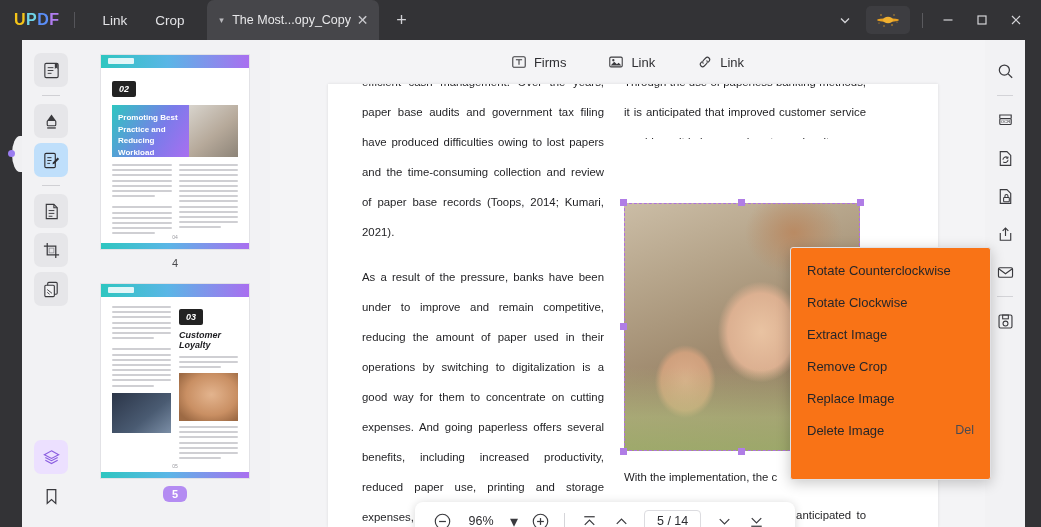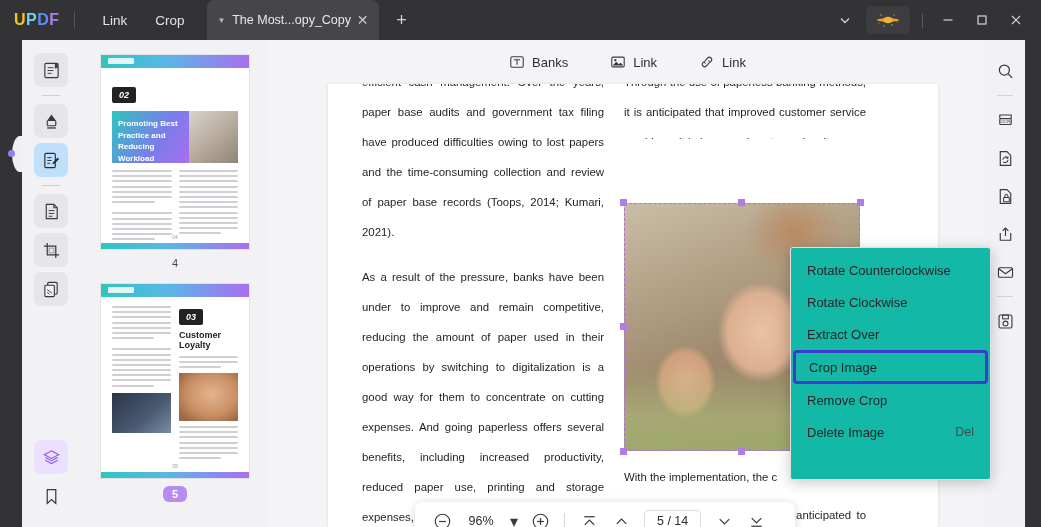--- a/index.html
+++ b/index.html
@@ -92,21 +92,21 @@
     position: relative; overflow: hidden;
   }
   .thumb-hdr { height: 13px; background: linear-gradient(90deg, #2ec6c0 0%, #5ab6e6 45%, #a96ff0 100%); }
   .thumb-ftr { position: absolute; left:0; bottom:0; width:100%; height: 6px;
     background: linear-gradient(90deg, #2ec6c0 0%, #5ab6e6 45%, #a96ff0 100%); }
   .thumb-logo { position: absolute; left: 7px; top: 3px; width: 26px; height: 6px; background: rgba(255,255,255,.85); border-radius:1px;}
   .chip {
     background: #222; color: #fff; font-size: 9px; font-style: italic; font-weight: bold;
     padding: 3px 7px; display: inline-block; border-radius: 2px;
   }
-  .thumb-body { padding: 16px 11px 0; }
+  .thumb-body { padding: 10px 11px 0; }
   .grad-box {
     background: linear-gradient(120deg, #2ec6c0 0%, #7b7bea 60%, #a96ff0 100%);
     color: #fff; font-size: 8px; font-weight: bold; line-height: 1.45; padding: 7px 6px;
   }
   .ph-img { background: linear-gradient(140deg,#d8d4cd,#b6a99a 55%,#8d8478); }
   .faux-lines { margin-top: 7px; display: flex; gap: 7px; }
   .faux-col { flex: 1; }
   .fl { height: 2px; background: #cfcfd3; margin-bottom: 3.2px; border-radius: 1px; }
   .fl.s { width: 72%; }
   .thumb-num { font-size: 11px; color: #4a4a4e; margin: 7px 0 14px; }
@@ -161,21 +161,21 @@
   .hdl {
     position: absolute; width: 7px; height: 7px; background: #b07de6;
   }
   .hdl.tl{left:-4px; top:-4px;} .hdl.tm{left:50%; margin-left:-4px; top:-4px;} .hdl.tr{right:-4px; top:-4px;}
   .hdl.ml{left:-4px; top:50%; margin-top:-4px;} .hdl.mr{right:-4px; top:50%; margin-top:-4px;}
   .hdl.bl{left:-4px; bottom:-4px;} .hdl.bm{left:50%; margin-left:-4px; bottom:-4px;} .hdl.br{right:-4px; bottom:-4px;}
 
   
   .ctxmenu {
     position: absolute; left: 790px; top: 247px; width: 201px; height: 233px;
-    background: #14b8a6; border: 1px solid #e0e0e4; border-radius: 3px;
+    background: #f97316; border: 1px solid #e0e0e4; border-radius: 3px;
     box-shadow: 0 3px 14px rgba(0,0,0,.22); padding: 6px 0; z-index: 40;
   }
   .ctxitem {
     height: 32px; display: flex; align-items: center; padding: 0 16px;
     font-size: 13px; color: #26262a; position: relative;
   }
   .ctxitem .shortcut { margin-left: auto; color: #4a4a50; font-size: 12.5px; }
   .ctxitem.selected {
     border: 3px solid #3b3bd0; border-radius: 4px; margin: 0 2px; height: 34px; padding: 0 13px;
   }
@@ -404,21 +404,21 @@
                 <div class="fl"></div>
                 <div class="fl"></div>
                 <div class="fl"></div>
                 <div class="fl"></div>
                 <div class="fl"></div>
                 <div class="fl s"></div>
               <div class="ph-img" style="height:40px; margin-top:6px; background:linear-gradient(140deg,#2b3548,#4a5b72 60%,#7b8ea6);"></div>
             </div>
             <div style="flex:1;">
               <span class="chip">03</span>
-              <div style="font-size:9px; font-weight:bold; color:#1c1c20; margin-top:5px; line-height:1.15;">Customer Loyalty</div>
+              <div style="font-size:9px; font-weight:bold; color:#1c1c20; margin-top:5px; line-height:1.15;font-style:italic;">Customer Loyalty</div>
               <div style="margin-top:5px;">
                   <div class="fl"></div>
                   <div class="fl"></div>
                   <div class="fl s"></div>
                 </div>
               <div class="ph-img" style="height:48px; margin-top:5px; background:radial-gradient(ellipse at 55% 45%, #e3b48e, #c98f63 55%, #9d6a44 85%);"></div>
               <div style="margin-top:5px;">
                   <div class="fl"></div>
                   <div class="fl"></div>
                   <div class="fl"></div>
@@ -437,21 +437,21 @@
     </div>
 
     <div class="docarea">
 
       <div class="edit-toolbar">
         <div class="et-item">
           <svg width="16" height="16" viewBox="0 0 18 18">
               <rect x="2" y="3" width="14" height="12" rx="1.6" fill="none" stroke="#3a3a3e" stroke-width="1.2"></rect>
               <path d="M5.5 6.5 h7 M9 6.5 v5.5" stroke="#3a3a3e" stroke-width="1.2" fill="none"></path>
             </svg>
-          <span>Banks</span>
+          <span>Firms</span>
         </div>
         <div class="et-item">
           <svg width="16" height="16" viewBox="0 0 18 18">
               <rect x="2" y="3.5" width="14" height="11" rx="1.4" fill="none" stroke="#3a3a3e" stroke-width="1.2"></rect>
               <circle cx="6" cy="7" r="1.3" fill="#3a3a3e"></circle>
               <path d="M3 13 L7 8.8 L10 11.5 L12 9.8 L15 13 Z" fill="#3a3a3e"></path>
             </svg>
           <span>Link</span>
         </div>
         <div class="et-item">
@@ -536,27 +536,27 @@
       </div>
 
       <div class="ctxmenu" style="left:520px; top:207px;">
         <div class="ctxitem">
           <span>Rotate Counterclockwise</span>
         </div>
         <div class="ctxitem">
           <span>Rotate Clockwise</span>
         </div>
         <div class="ctxitem">
-          <span>Extract Over</span>
-        </div>
-        <div class="ctxitem selected">
-          <span>Crop Image</span>
+          <span>Extract Image</span>
         </div>
         <div class="ctxitem">
           <span>Remove Crop</span>
+        </div>
+        <div class="ctxitem">
+          <span>Replace Image</span>
         </div>
         <div class="ctxitem">
           <span>Delete Image</span>
           <span class="shortcut">Del</span>
         </div>
       </div>
 
     </div>
 
     <div class="rightrail">

